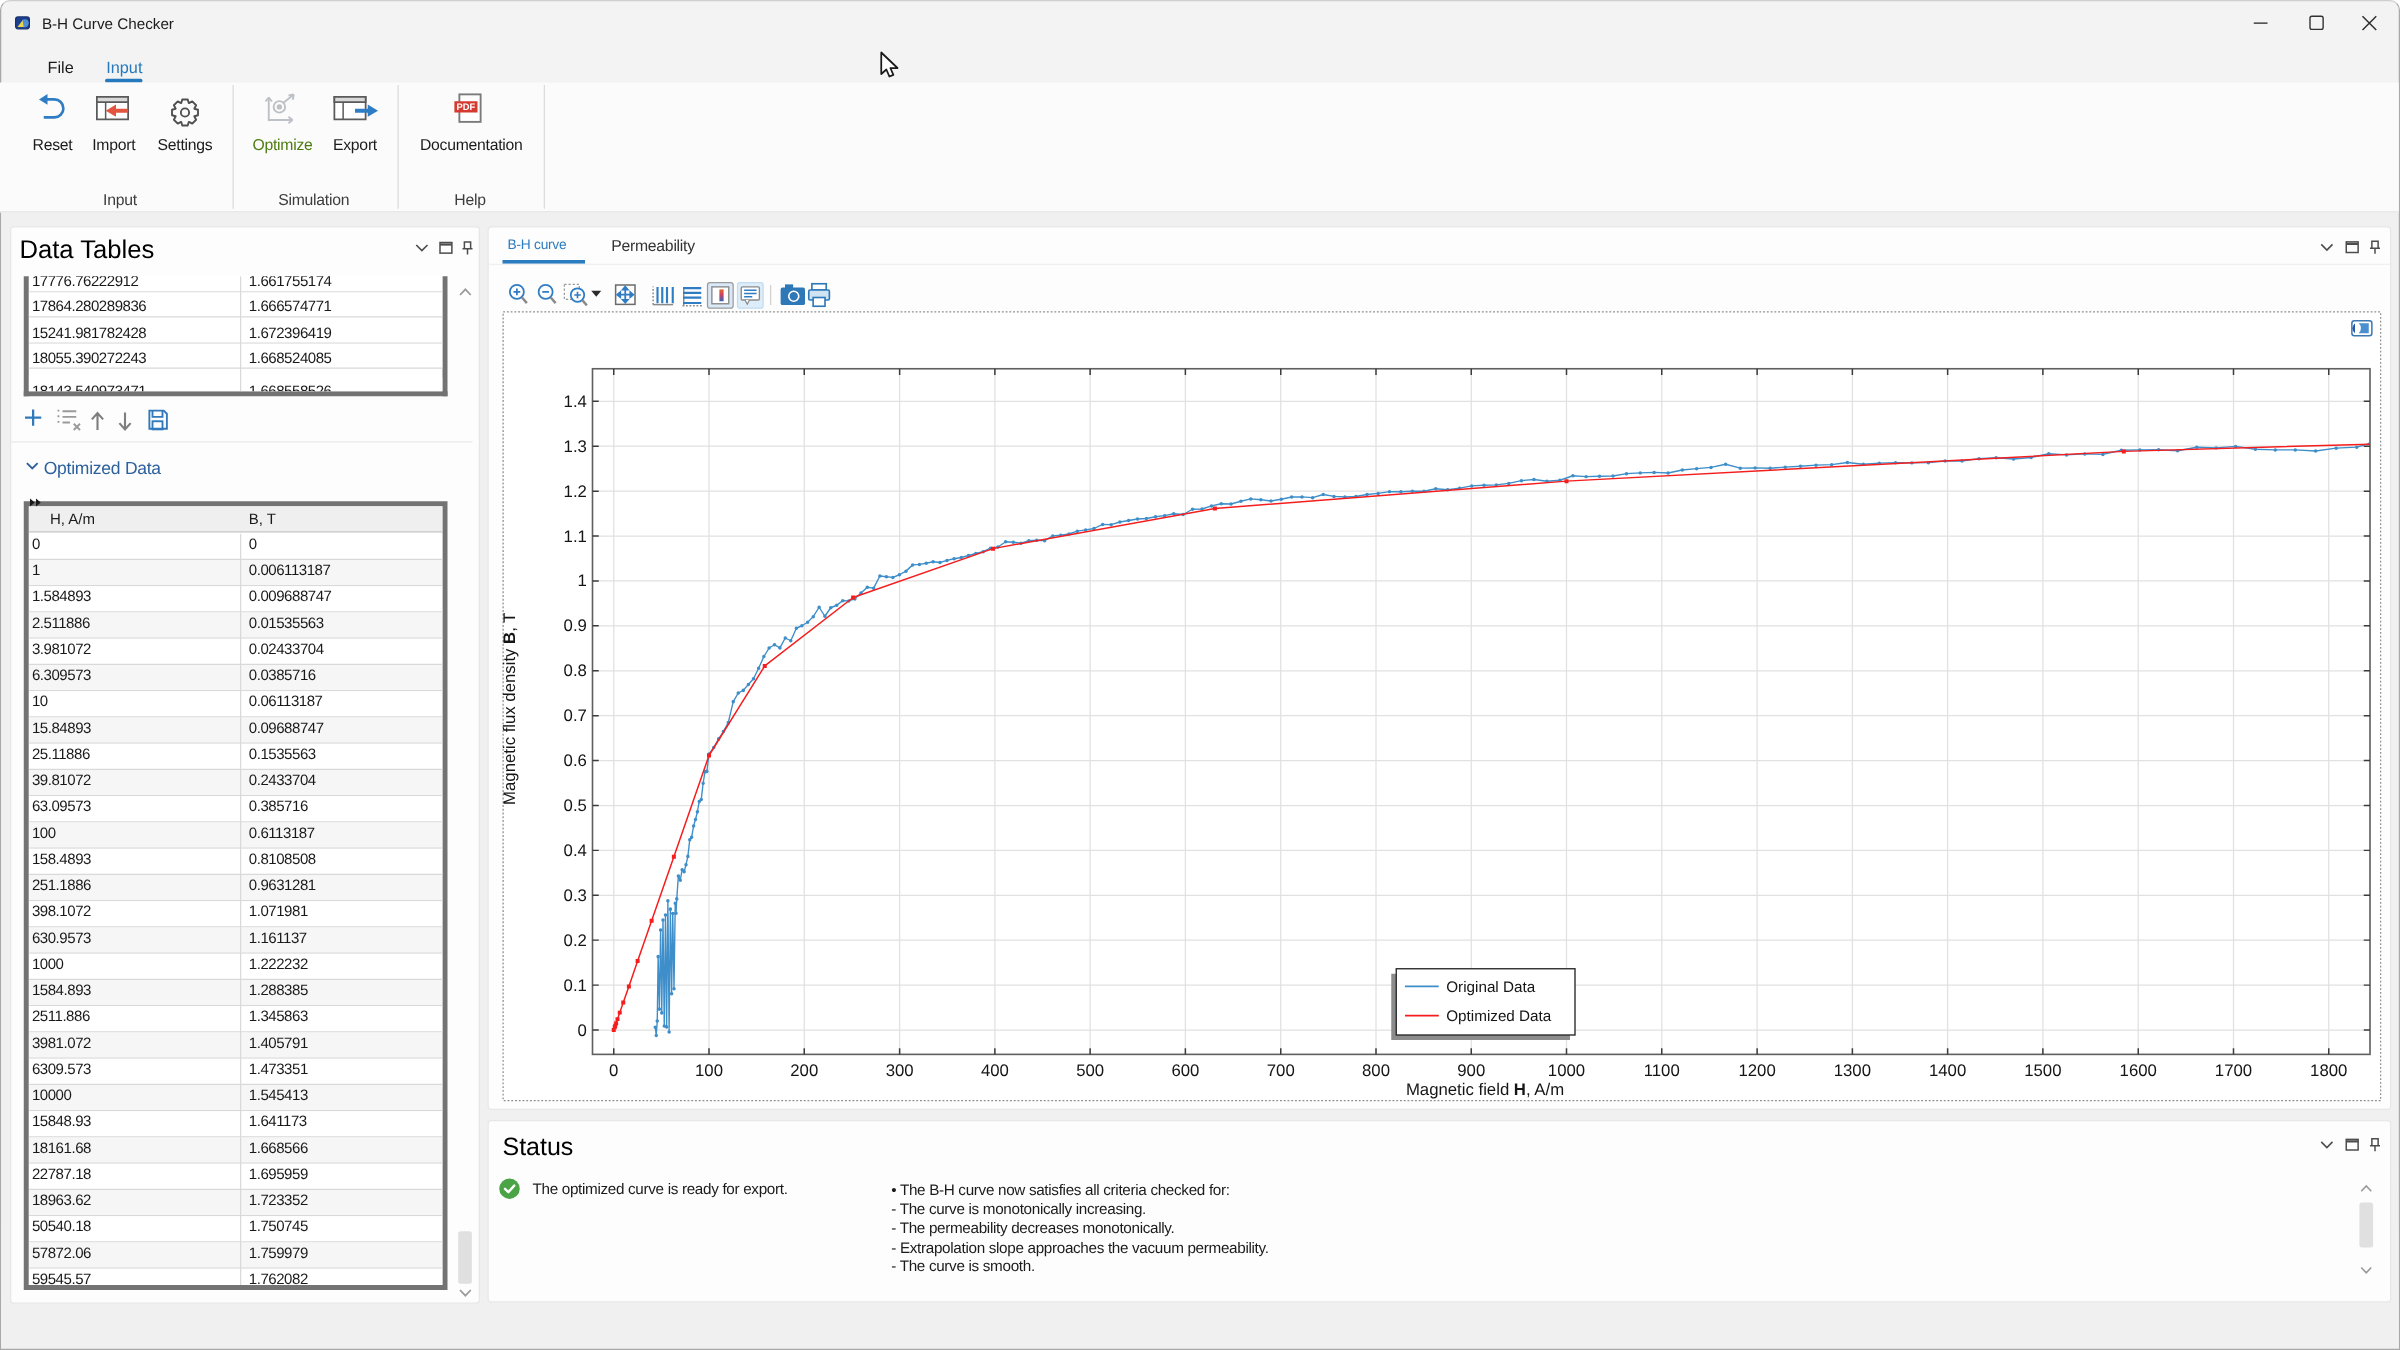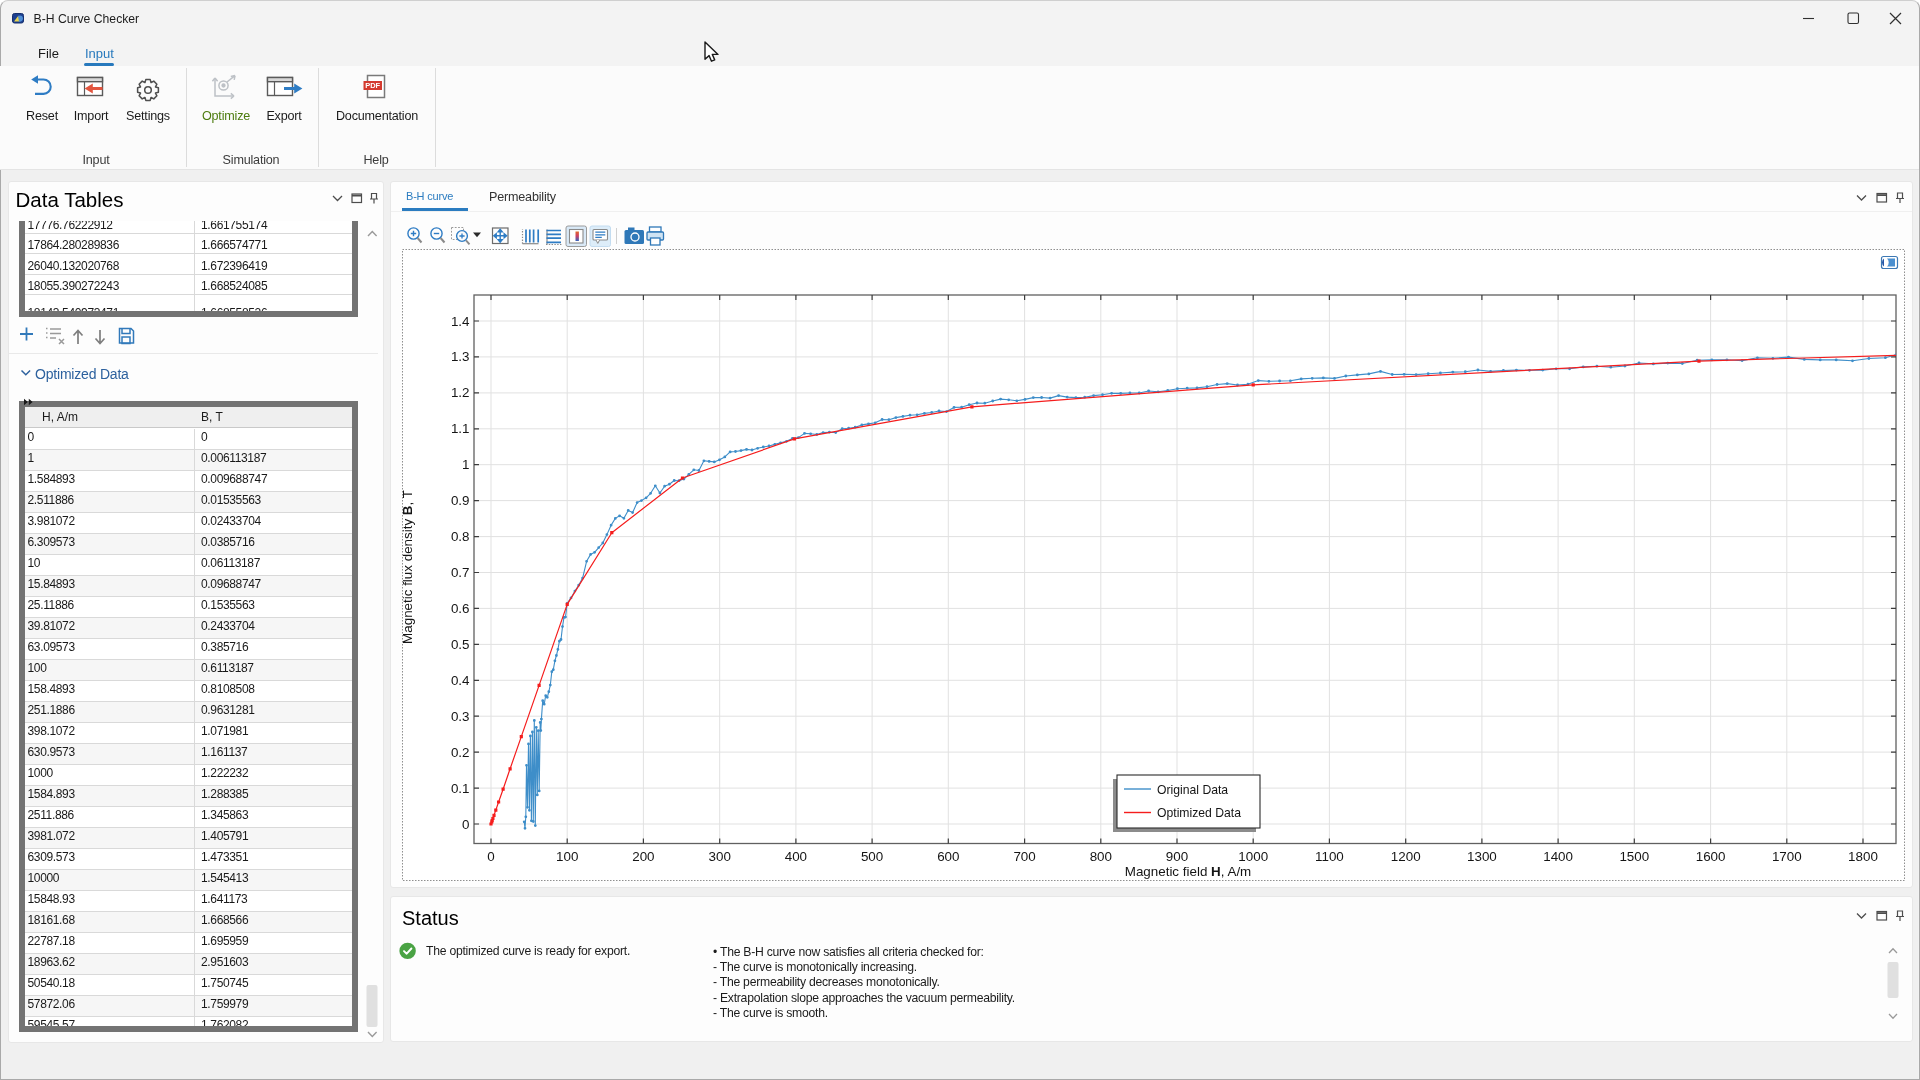--- a/index.html
+++ b/index.html
@@ -11,21 +11,21 @@
 
 #ribbon {position:absolute;left:0;top:66px;width:1919px;height:104px;background:#fbfbfb;
   border-bottom:1px solid #e4e4e4}
 .rsep {position:absolute;top:2px;width:1px;height:99px;background:#dcdcdc}
 .rlab {position:absolute;top:109px;font-size:12.6px;letter-spacing:-0.2px;color:#1b1b1b;transform:translateX(-50%);white-space:nowrap}
 .rcap {position:absolute;top:152.5px;font-size:12.6px;letter-spacing:-0.2px;color:#3c3c3c;transform:translateX(-50%);white-space:nowrap}
 
 .panel {position:absolute;background:#fdfdfd;border:1px solid #e7e7e7;border-radius:3px}
 .ptitle {position:absolute;font-size:20.5px;color:#000000;white-space:nowrap}
 
-.tbl {position:absolute;border:6px solid #737373;background:#fff;overflow:hidden}
+.tbl {position:absolute;border:4px solid #737373;background:#fff;overflow:hidden}
 .tr,.tr2 {position:absolute;left:0;width:100%;height:20.3px;line-height:22px;
   border-bottom:1px solid #d9d9d9;font-size:12px;letter-spacing:-0.35px;color:#191919;background:#fff}
 .tr2 {height:21px;line-height:17.8px}
 .tr2.alt {background:#f6f6f6}
 .c1 {position:absolute;left:2.5px}
 .c2 {position:absolute;left:176px}
 .colsep {position:absolute;top:0;bottom:0;left:169px;width:1px;background:#d9d9d9;z-index:5}
 svg {position:absolute;overflow:visible}
 svg text {font-family:"Liberation Sans",sans-serif;font-size:13.4px;fill:#151515}
 </style></head>
@@ -123,21 +123,21 @@
   <div class="colsep"></div>
   <div class="tr" style="top:-7.1px">
       <span class="c1">17776.76222912</span>
       <span class="c2">1.661755174</span>
     </div>
     <div class="tr" style="top:13.200000000000001px">
       <span class="c1">17864.280289836</span>
       <span class="c2">1.666574771</span>
     </div>
     <div class="tr" style="top:33.5px">
-      <span class="c1">26040.132020768</span>
+      <span class="c1">15241.981782428</span>
       <span class="c2">1.672396419</span>
     </div>
     <div class="tr" style="top:53.8px">
       <span class="c1">18055.390272243</span>
       <span class="c2">1.668524085</span>
     </div>
     <div class="tr" style="top:81px">
       <span class="c1">18143.540973471</span>
       <span class="c2">1.668558526</span>
     </div>
@@ -272,21 +272,21 @@
       <div class="tr2 alt" style="top:483px">
         <span class="c1">18161.68</span>
         <span class="c2">1.668566</span>
       </div>
       <div class="tr2" style="top:504px">
         <span class="c1">22787.18</span>
         <span class="c2">1.695959</span>
       </div>
       <div class="tr2 alt" style="top:525px">
         <span class="c1">18963.62</span>
-        <span class="c2">2.951603</span>
+        <span class="c2">1.723352</span>
       </div>
       <div class="tr2" style="top:546px">
         <span class="c1">50540.18</span>
         <span class="c2">1.750745</span>
       </div>
       <div class="tr2 alt" style="top:567px">
         <span class="c1">57872.06</span>
         <span class="c2">1.759979</span>
       </div>
       <div class="tr2" style="top:588px">

